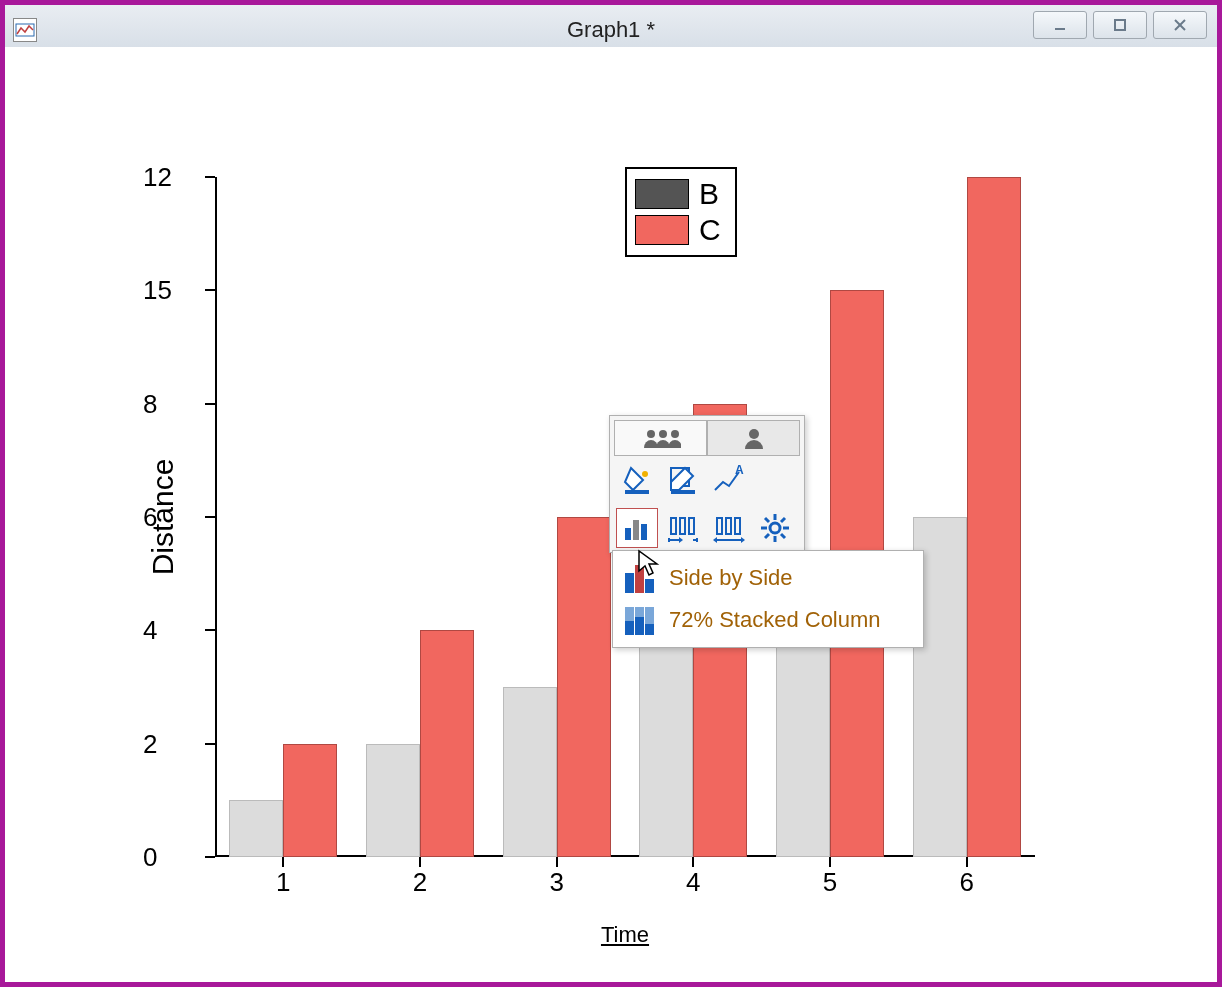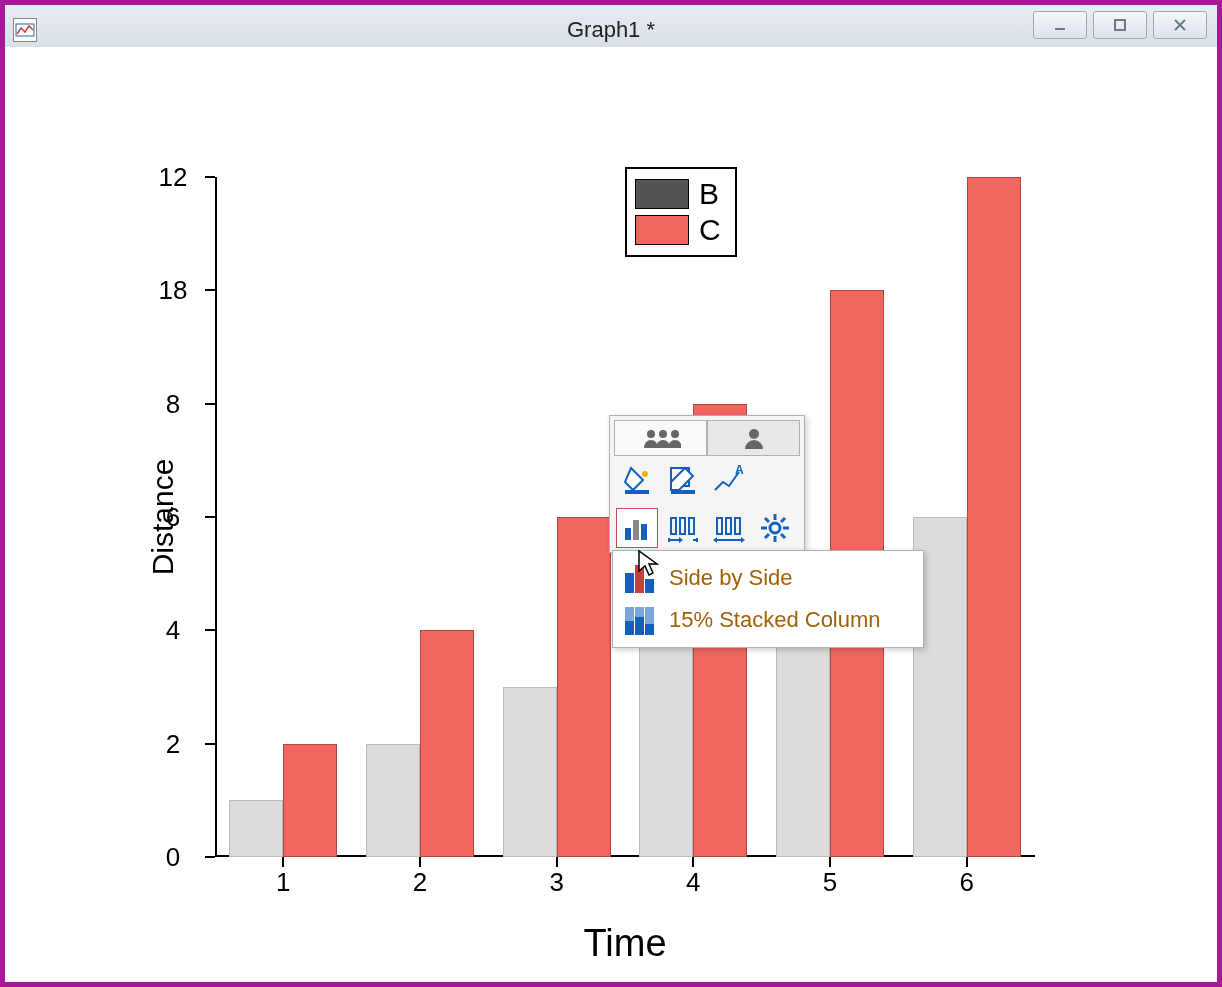--- a/index.html
+++ b/index.html
@@ -83,31 +83,32 @@
     position: absolute;
     left: 0; top: 0; bottom: 0;
     width: 2px; background: #000;
   }
   .axis-line-x {
     position: absolute;
     left: 0; right: 0; bottom: 0;
     height: 2px; background: #000;
   }
   .y-tick { position: absolute; left: -10px; width: 10px; height: 2px; background: #000; }
-  .y-label { position: absolute; right: 832px; transform: translateY(-50%); font-size: 26px; color: #000; text-align: center; width: 60px; }
+  .y-label { position: absolute; right: 832px; transform: translateY(-50%); font-size: 26px; color: #000; text-align: left; width: 60px; }
   .x-tick { position: absolute; bottom: -10px; width: 2px; height: 10px; background: #000; }
   .x-label { position: absolute; top: 690px; transform: translateX(-50%); font-size: 26px; color: #000; }
   .bar { position: absolute; bottom: 0; }
   .bar-b { background: #dcdcdc; border: 1px solid #bbb; }
   .bar-c { background: #f1675f; border: 1px solid #b04842; }
   .xlabel-main {
     position: absolute;
     left: 50%; transform: translateX(-50%);
     top: 745px;
-    font-size: 38px;
+    font-size: 22px;
+    text-decoration: underline;
   }
   .ylabel-main {
     position: absolute;
     left: -110px;
     top: 50%;
     transform: translateY(-50%) rotate(-90deg);
     font-size: 30px;
     white-space: nowrap;
   }
   .legend {
@@ -244,21 +245,21 @@
         <div class="y-label" style="top: 680px;">0</div>
         <div class="y-tick" style="top: 565.667px;"></div>
         <div class="y-label" style="top: 566.667px;">2</div>
         <div class="y-tick" style="top: 452.333px;"></div>
         <div class="y-label" style="top: 453.333px;">4</div>
         <div class="y-tick" style="top: 339px;"></div>
         <div class="y-label" style="top: 340px;">6</div>
         <div class="y-tick" style="top: 225.667px;"></div>
         <div class="y-label" style="top: 226.667px;">8</div>
         <div class="y-tick" style="top: 112.333px;"></div>
-        <div class="y-label" style="top: 113.333px;">18</div>
+        <div class="y-label" style="top: 113.333px;">15</div>
         <div class="y-tick" style="top: -1px;"></div>
         <div class="y-label" style="top: 0px;">12</div>
       </div>
     <div id="xticks">
         <div class="x-tick" style="left: 67.3333px;"></div>
         <div class="x-label" style="left: 68.3333px;">1</div>
         <div class="x-tick" style="left: 204px;"></div>
         <div class="x-label" style="left: 205px;">2</div>
         <div class="x-tick" style="left: 340.667px;"></div>
         <div class="x-label" style="left: 341.667px;">3</div>
@@ -369,21 +370,21 @@
           <span style="height:14px;background:#1560bd"></span>
         </div>
         <span>Side by Side</span>
       </div>
       <div class="dd-item">
         <div class="dd-icon">
           <span style="height:28px;background:linear-gradient(to bottom,#7aa7d9 50%,#1560bd 50%)"></span>
           <span style="height:28px;background:linear-gradient(to bottom,#7aa7d9 35%,#1560bd 35%)"></span>
           <span style="height:28px;background:linear-gradient(to bottom,#7aa7d9 60%,#1560bd 60%)"></span>
         </div>
-        <span>15% Stacked Column</span>
+        <span>72% Stacked Column</span>
       </div>
     </div>
   </div>
 
   <svg class="cursor-arrow" width="24" height="28">
     <path d="M2 2 L2 22 L8 17 L12 26 L16 24 L12 15 L20 15 Z" fill="#fff" stroke="#000" stroke-width="1.5"></path>
   </svg>
 </div>
 
 </body></html>

